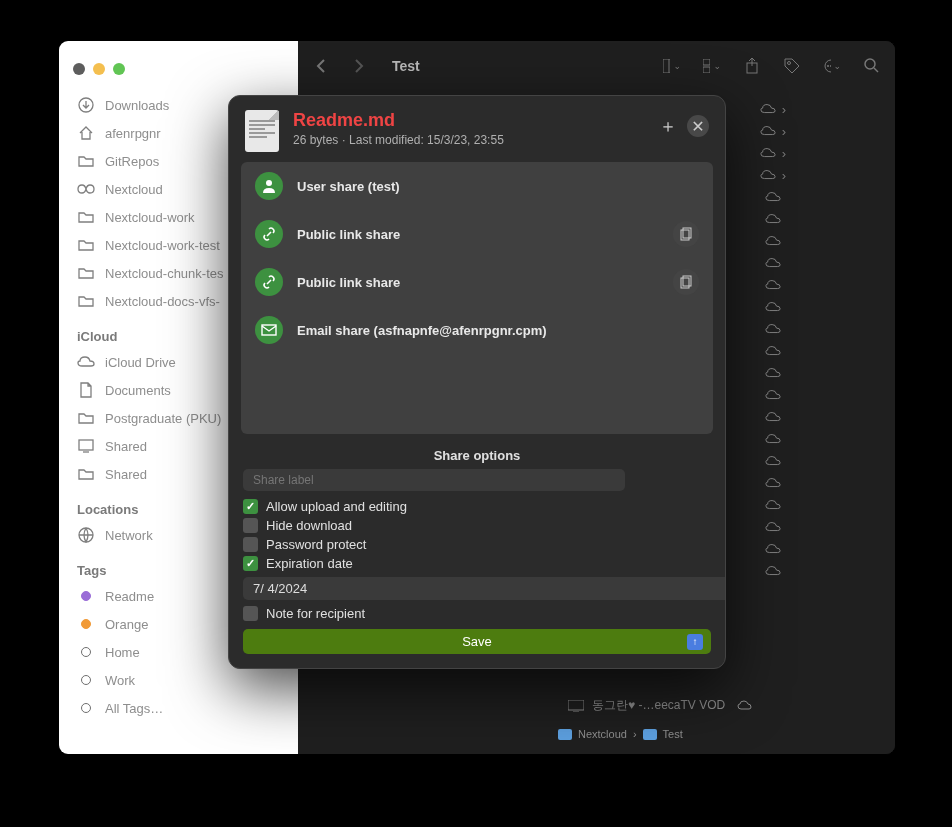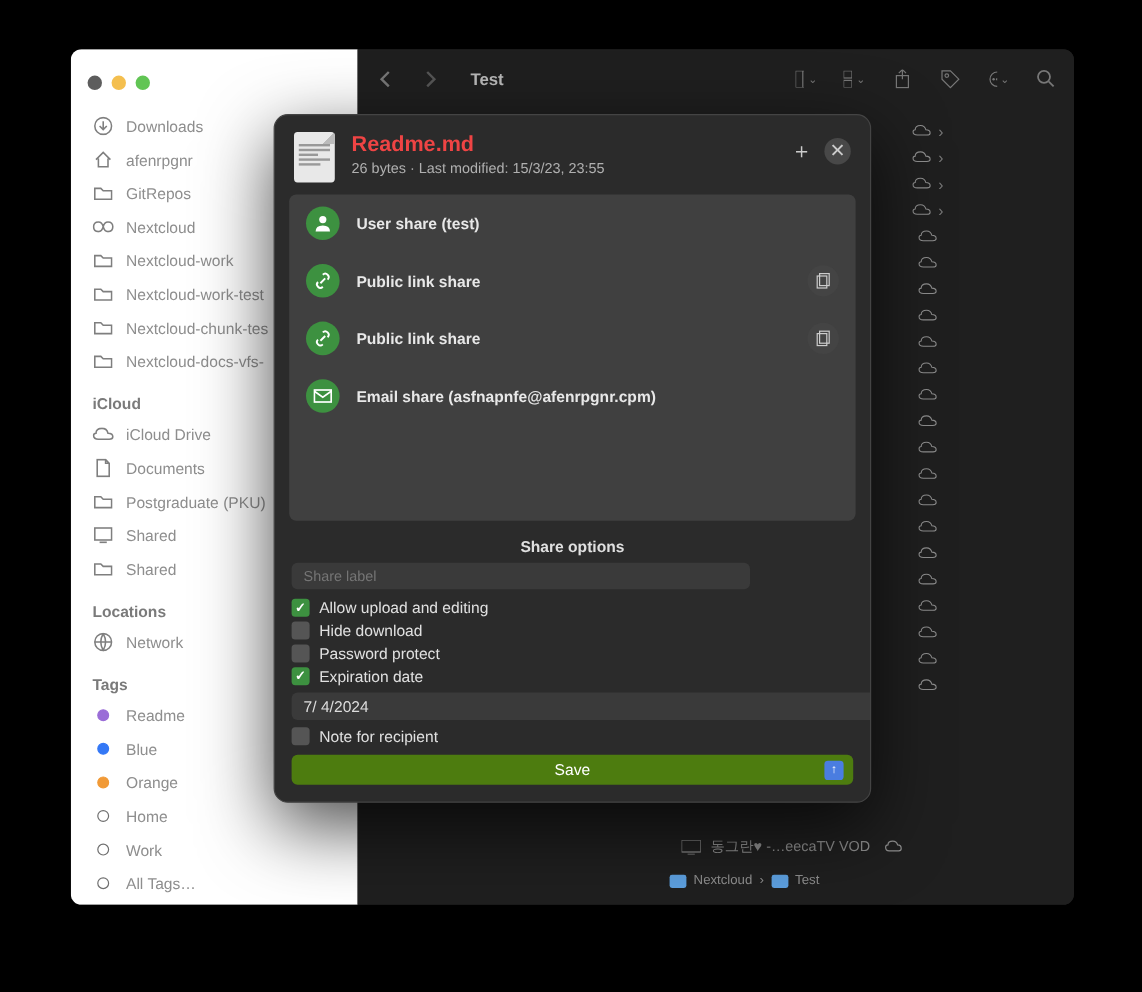--- a/index.html
+++ b/index.html
@@ -193,26 +193,20 @@
         </div>
         <div class="side-section">Tags</div>
         <div class="side-item">
           <span class="icon">
             <span class="tag-dot" style="background:#9a6dd7;border-color:#9a6dd7"></span>
           </span>
           <span>Readme</span>
         </div>
         <div class="side-item">
           <span class="icon">
-            <span class="tag-dot" style="background:#3478f6;border-color:#3478f6"></span>
-          </span>
-          <span>Blue</span>
-        </div>
-        <div class="side-item">
-          <span class="icon">
             <span class="tag-dot" style="background:#f19a37;border-color:#f19a37"></span>
           </span>
           <span>Orange</span>
         </div>
         <div class="side-item">
           <span class="icon">
             <span class="tag-dot"></span>
           </span>
           <span>Home</span>
         </div>

